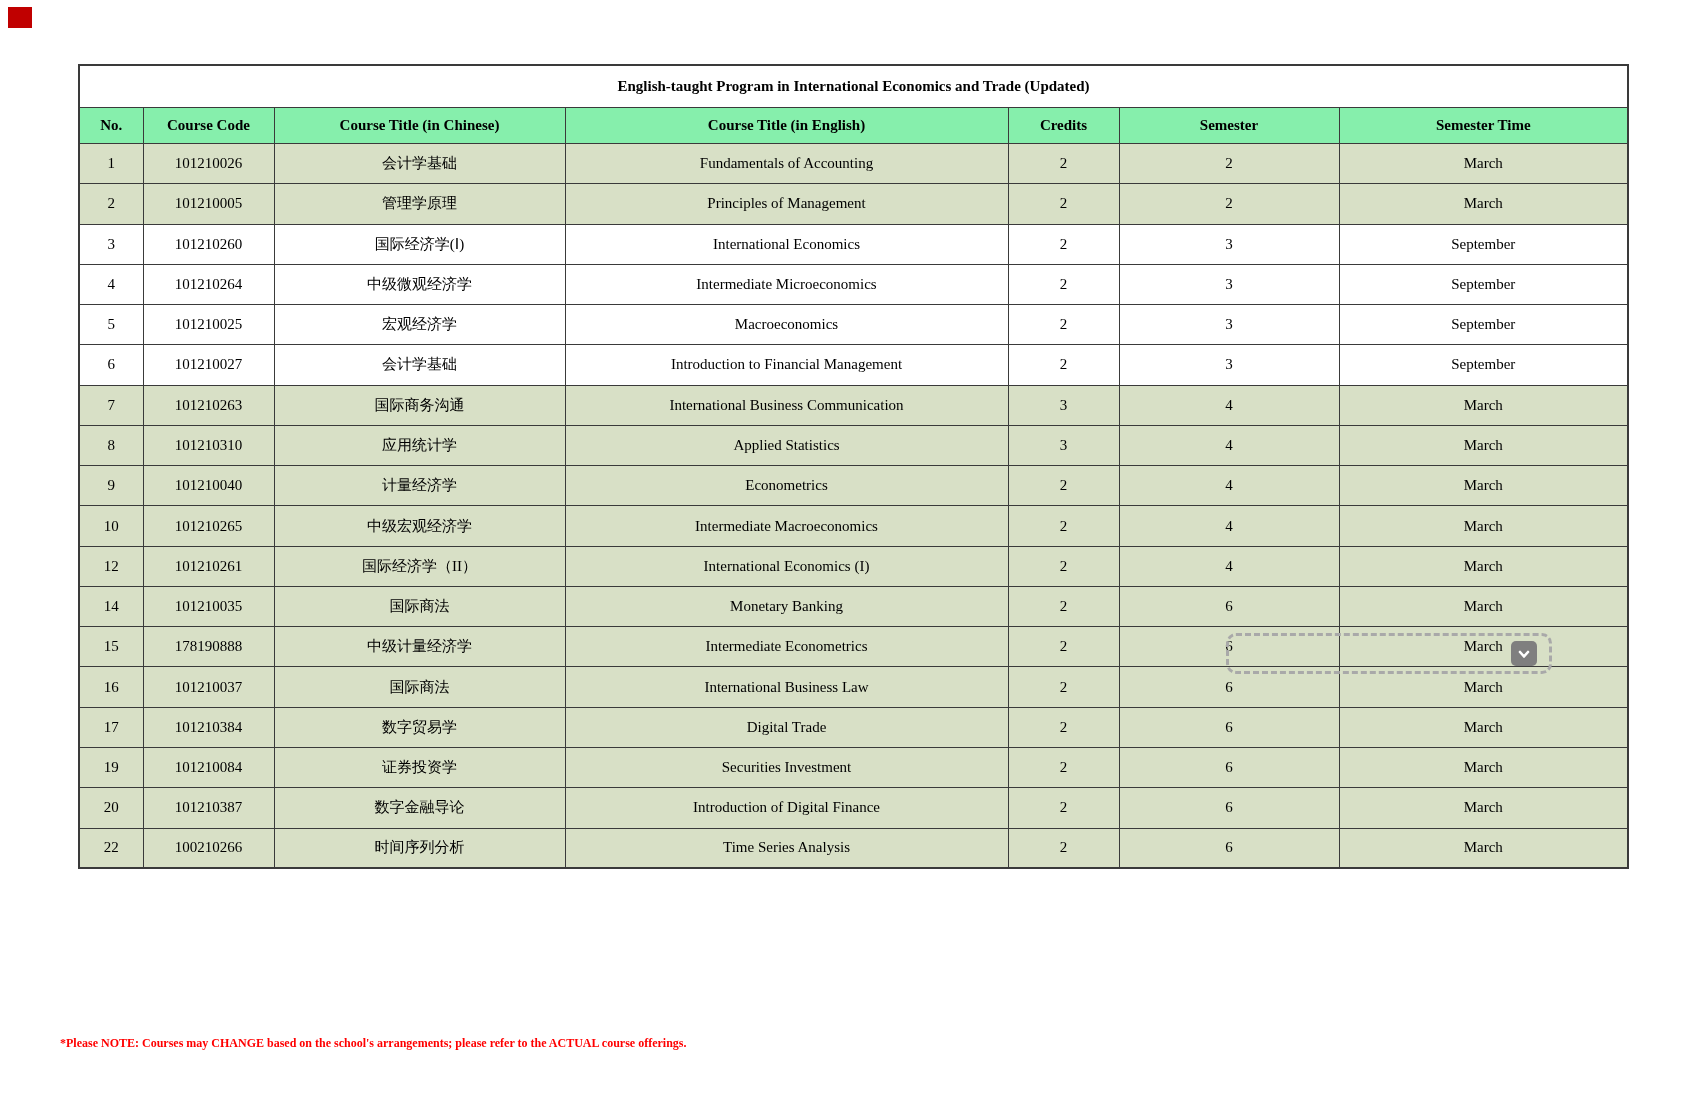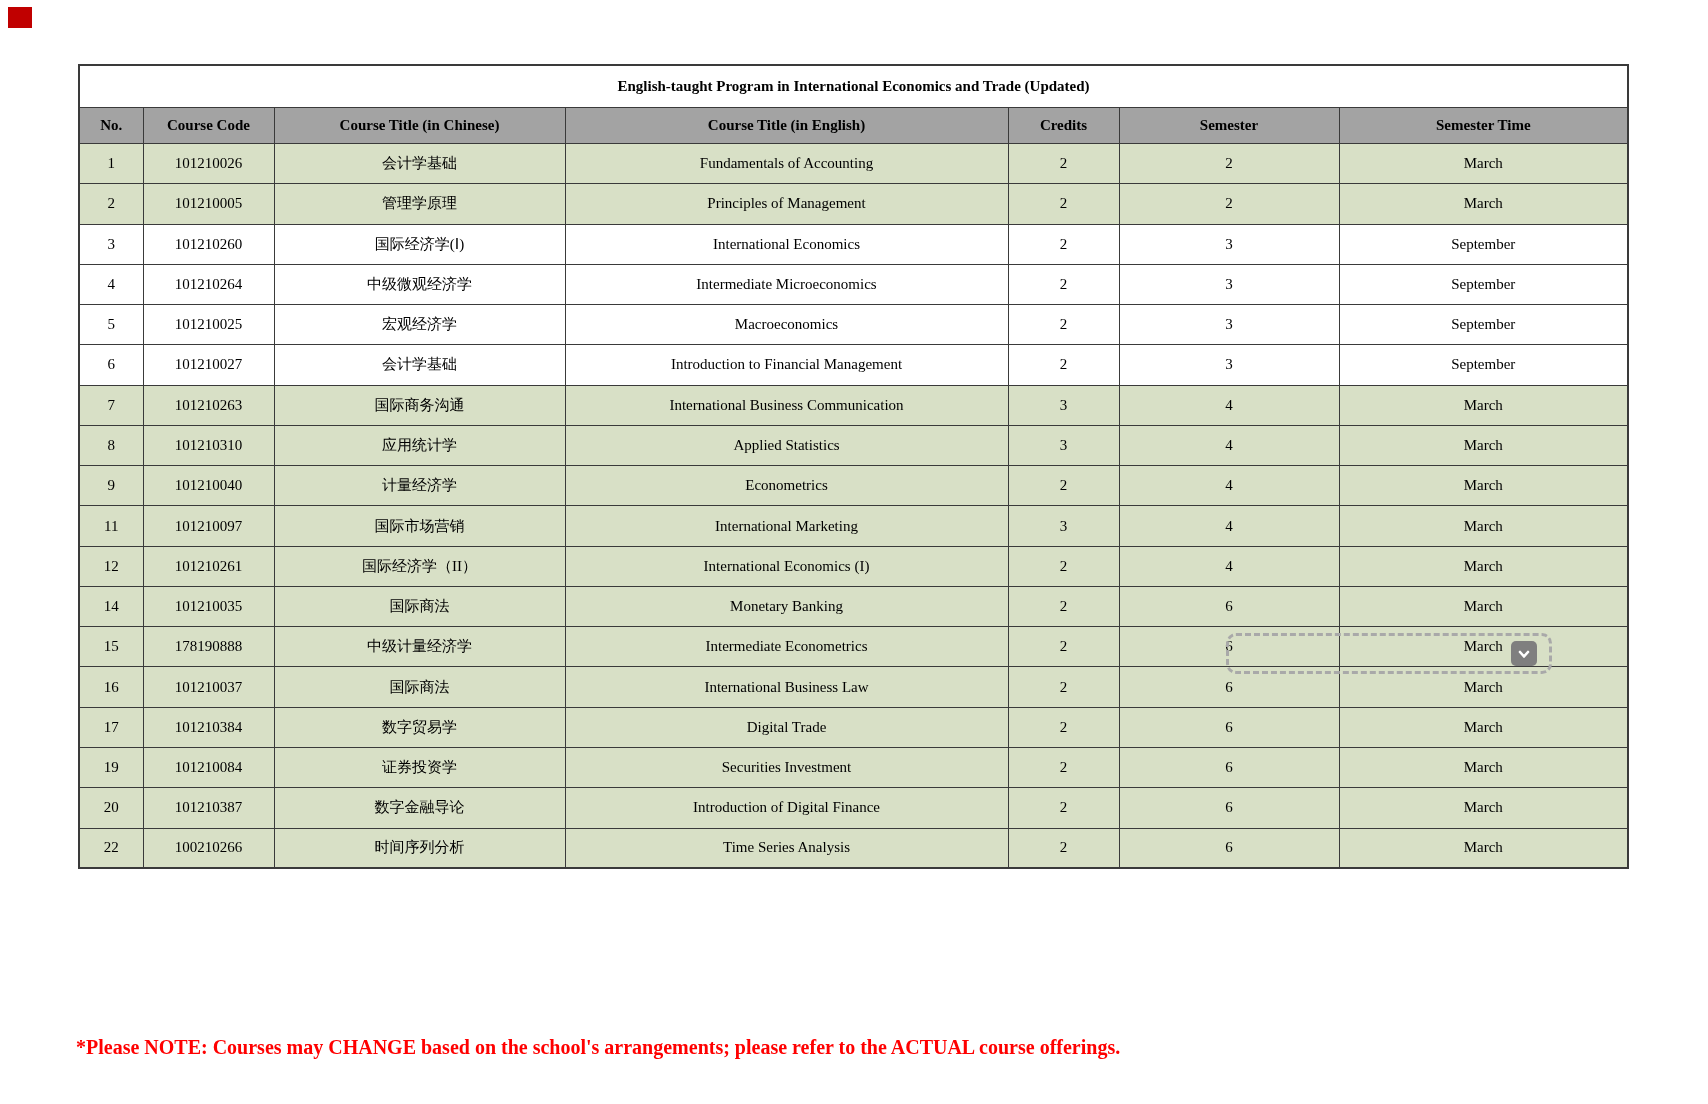--- a/index.html
+++ b/index.html
@@ -16,21 +16,21 @@
     border:2px solid var(--grid,#3a3a3a);
   }
   #course-table td,#course-table th{
     border:1px solid var(--grid,#3a3a3a);
     text-align:center;vertical-align:middle;
     font-size:15px;color:#000;
     overflow:hidden;white-space:nowrap;
     padding:0 2px;
   }
   tr.title-row td{height:41px;font-weight:bold;font-size:16px;background:#fff;}
-  tr.header-row th{height:35px;font-weight:bold;background:#a3a3a3;margin-left:36px;}
+  tr.header-row th{height:35px;font-weight:bold;background:#86efac;margin-left:36px;}
   tbody tr{height:40.27px;}
   tbody tr.shaded td{background:var(--row-shaded,#d8e0c6);}
   tbody tr.plain td{background:var(--row-plain,#ffffff);}
 
   
   #cell-selection{
     position:absolute;left:1226px;top:633px;width:326px;height:41px;
     border:3px dashed var(--sel-border,#a9a9a9);
     border-radius:10px;z-index:5;background:transparent;
     box-sizing:border-box;
@@ -38,22 +38,22 @@
   #dropdown-button{
     position:absolute;left:1511px;top:641px;width:26px;height:25px;
     background:var(--sel-button,#7f7f7f);
     border:none;border-radius:5px;z-index:6;
     display:flex;align-items:center;justify-content:center;
     cursor:pointer;padding:0;
   }
 
   
   #note{
-    position:absolute;left:76px;top:1036px;
-    font-size:20px;font-weight:bold;color:var(--note-red,#ff0000);
+    position:absolute;left:60px;top:1036px;
+    font-size:12px;font-weight:bold;color:var(--note-red,#ff0000);
     white-space:nowrap;
   }
 </style>
 </head>
 <body>
 
 <div id="page">
 
   <div id="red-marker"></div>
 
@@ -157,25 +157,25 @@
         <tr class="shaded">
           <td>9</td>
           <td>101210040</td>
           <td>计量经济学</td>
           <td>Econometrics</td>
           <td>2</td>
           <td>4</td>
           <td>March</td>
         </tr>
         <tr class="shaded">
-          <td>11</td>
-          <td>101210097</td>
-          <td>国际市场营销</td>
-          <td>International Marketing</td>
-          <td>3</td>
+          <td>10</td>
+          <td>101210265</td>
+          <td>中级宏观经济学</td>
+          <td>Intermediate Macroeconomics</td>
+          <td>2</td>
           <td>4</td>
           <td>March</td>
         </tr>
         <tr class="shaded">
           <td>12</td>
           <td>101210261</td>
           <td>国际经济学（II）</td>
           <td>International Economics (I)</td>
           <td>2</td>
           <td>4</td>

